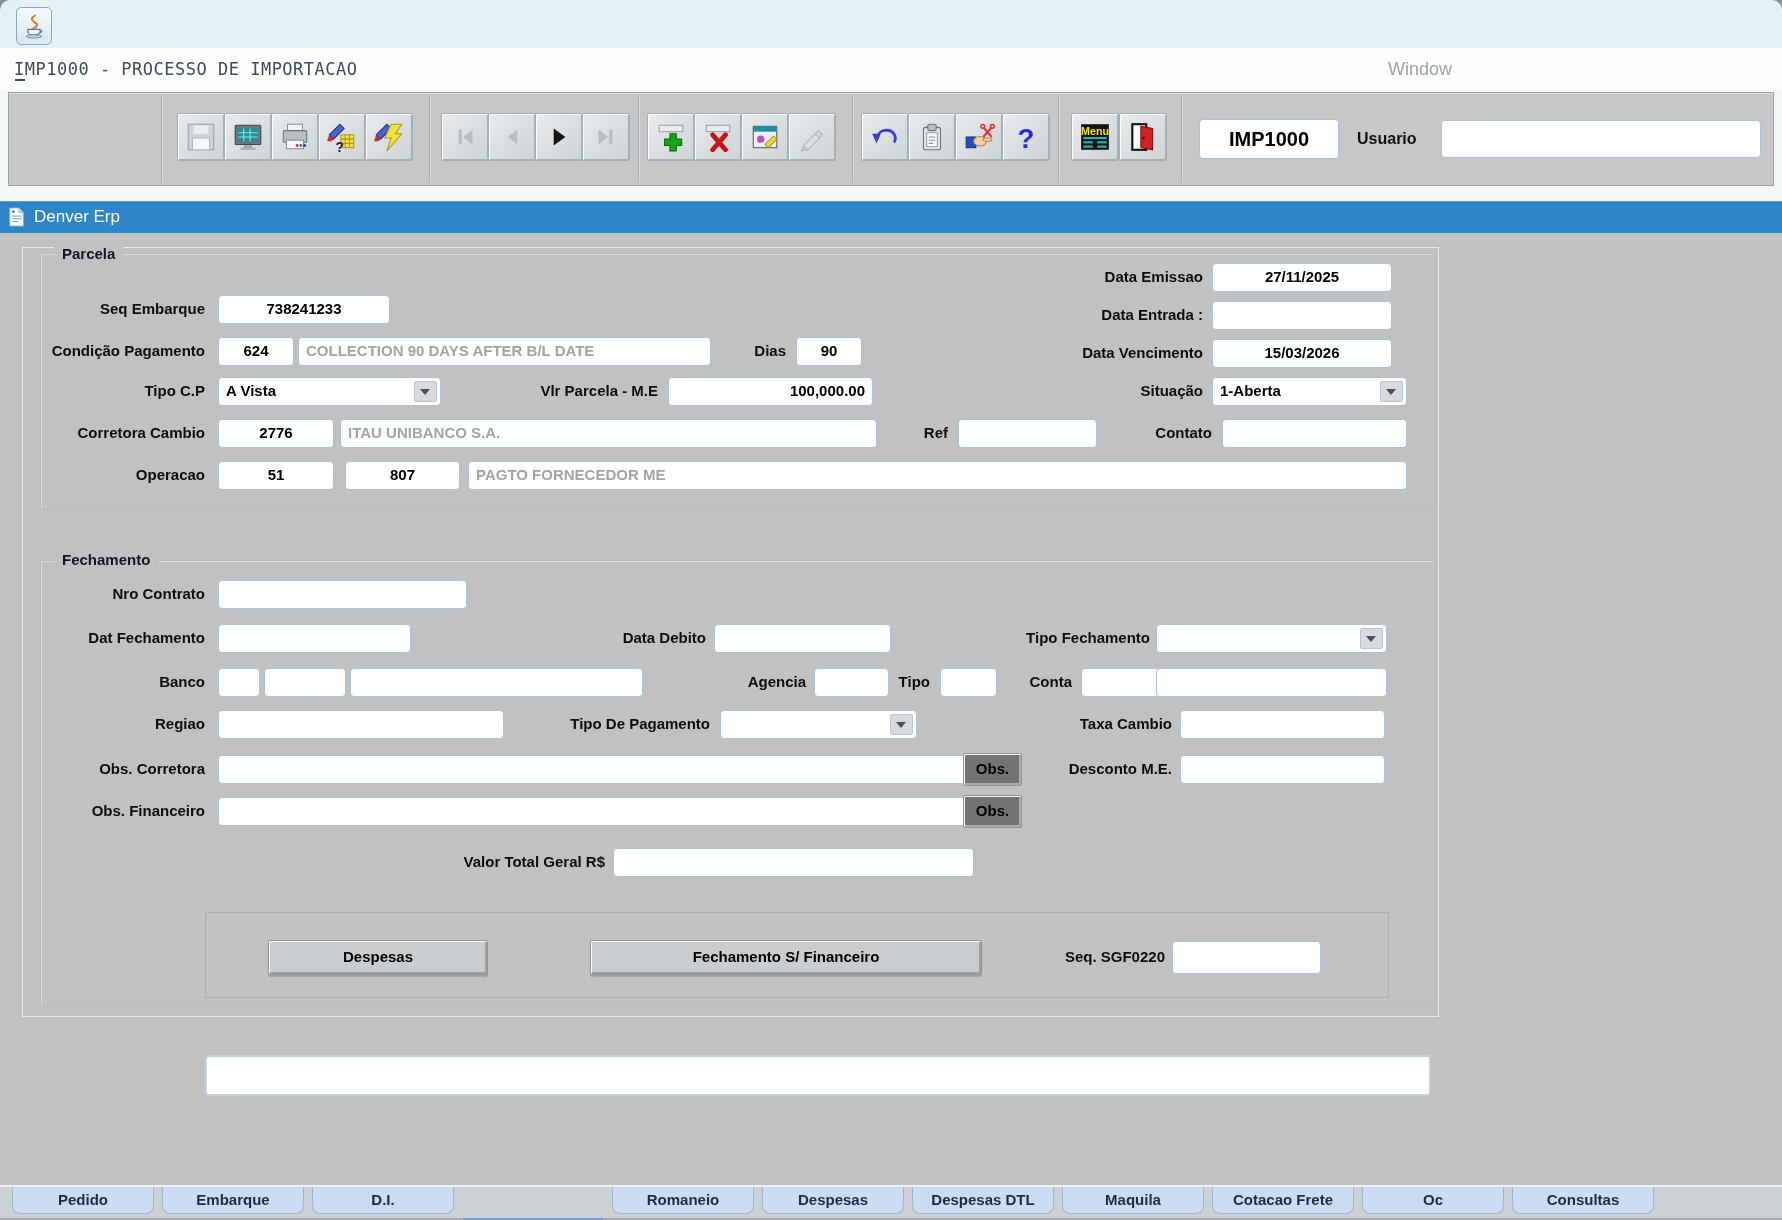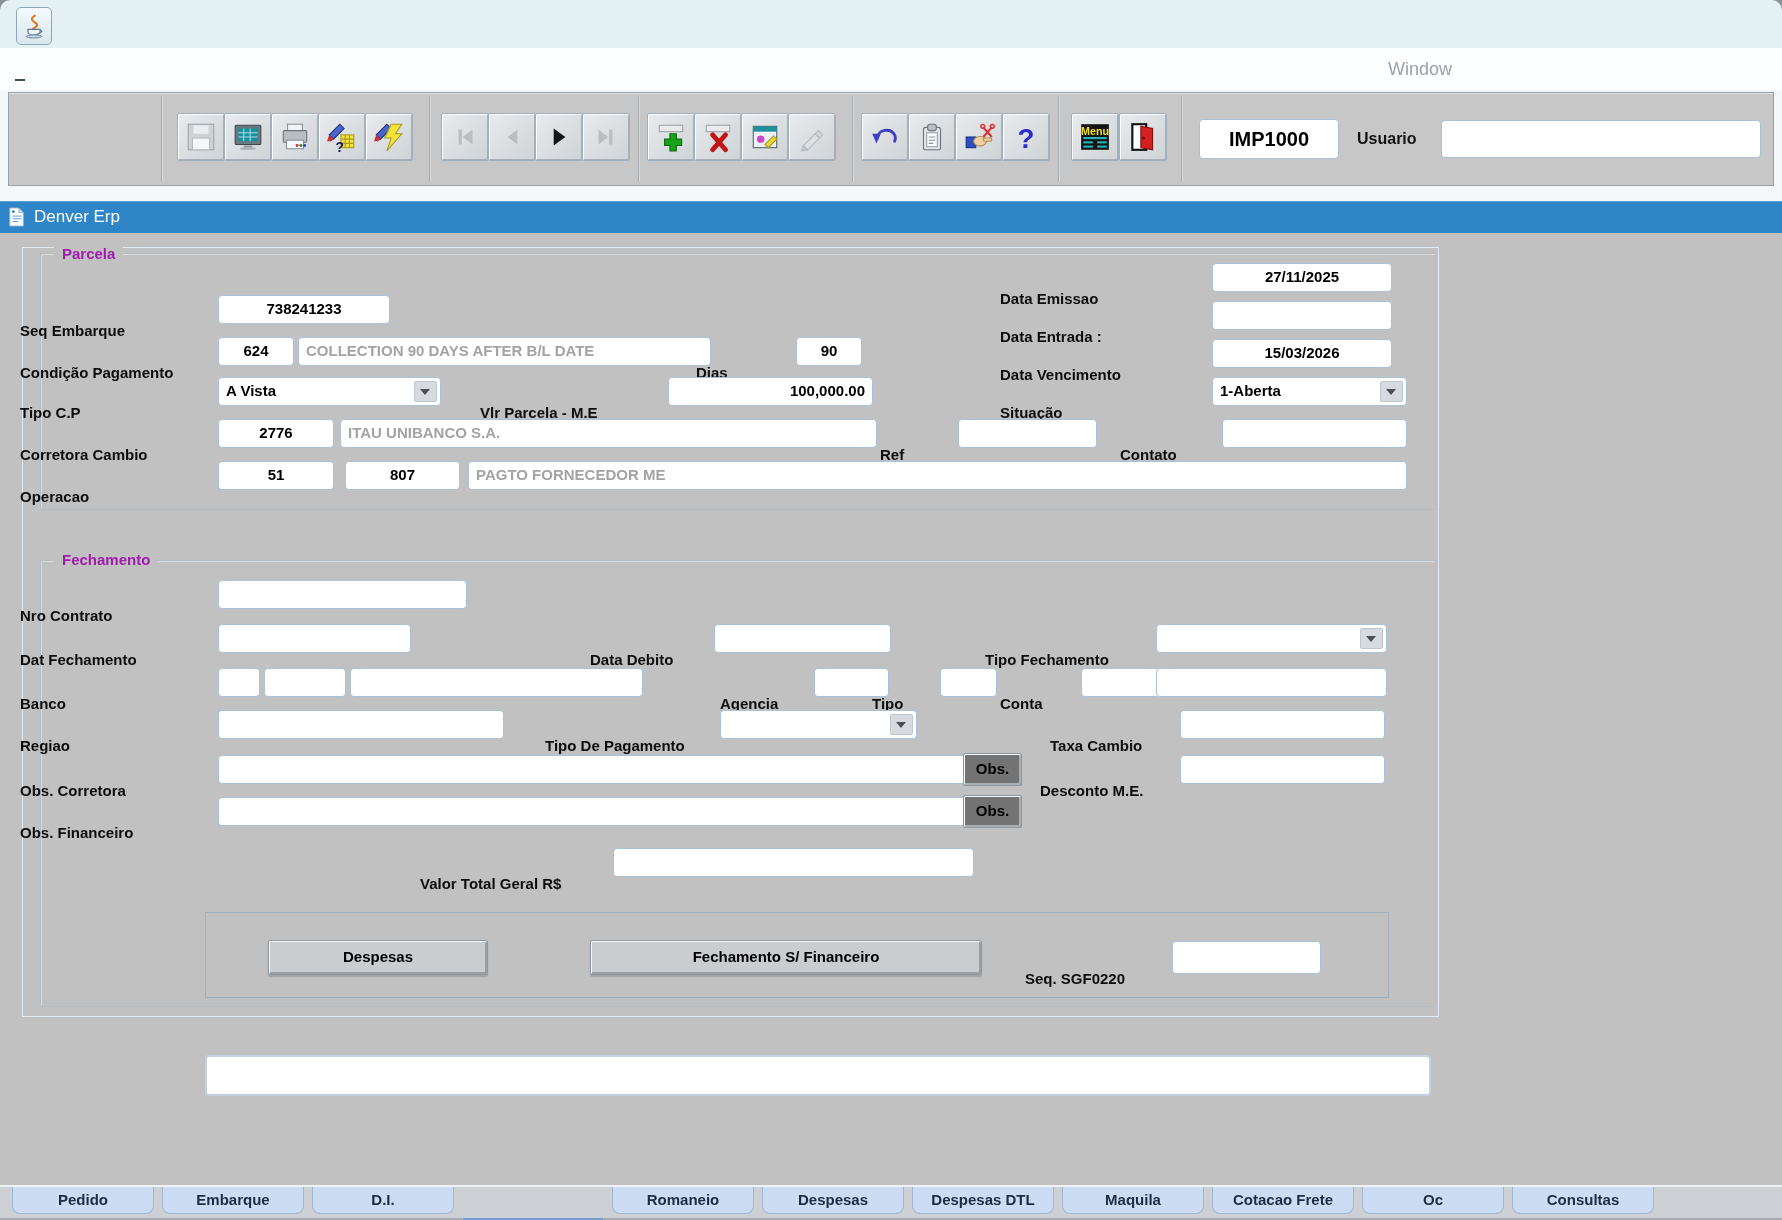--- a/index.html
+++ b/index.html
@@ -37,24 +37,24 @@
   
   .denver{position:absolute;left:0;top:201px;width:1782px;height:32px;background:#2e85c7;
           box-shadow:inset 0 1px 0 #58a2d8;display:flex;align-items:center;}
   .denver .dtitle{color:#fff;font-size:17px;margin-left:8px;}
   .denver .dicon{margin-left:8px;display:flex;}
   
   .content{position:absolute;left:0;top:233px;width:1782px;height:952px;background:#c1c1c1;}
   .outer{position:absolute;left:22px;top:247px;width:1415px;height:768px;border:1px solid #e0eaf2;}
   .groupbox{position:absolute;border:1px solid #b3bdc6;border-radius:2px;
             box-shadow:inset 1px 1px 0 rgba(255,255,255,.4);}
-  .legend{position:absolute;background:#c1c1c1;padding:0 8px;color:#a21caf;
+  .legend{position:absolute;background:#c1c1c1;padding:0 8px;color:#0f172a;
           font-size:15px;font-weight:bold;line-height:18px;}
-  .lbl{position:absolute;height:27px;line-height:27px;text-align:left;white-space:nowrap;
-       font-size:15px;font-weight:bold;color:#0d0d0d;margin-top:22px;}
+  .lbl{position:absolute;height:27px;line-height:27px;text-align:right;white-space:nowrap;
+       font-size:15px;font-weight:bold;color:#0d0d0d;}
   .fld{position:absolute;height:27px;background:#fff;border:1px solid #a9c2da;border-radius:4px;
        font-size:15px;font-weight:bold;color:#000;line-height:25px;white-space:nowrap;overflow:hidden;}
   .fld.center{text-align:center;}
   .fld.right{text-align:right;padding-right:7px;}
   .fld.left{padding-left:7px;}
   .fld.gray{color:#a3a3a3;}
   .fld.big{height:31px;line-height:29px;}
   .ddarrow{position:absolute;right:3px;top:3px;width:21px;height:19px;background:#d7dbdf;
            border:1px solid #bcc6ce;border-radius:2px;}
   .ddarrow::after{content:"";position:absolute;left:5px;top:7px;width:0;height:0;
@@ -88,20 +88,21 @@
       <svg viewBox="0 0 30 30" width="26" height="28">
         <path d="M16 3 q-7 4 0 8 q6 3 -2 7" fill="none" stroke="#e07a20" stroke-width="2.4" stroke-linecap="round"></path>
         <path d="M8 19 h14 v2.5 a7 4 0 0 1 -14 0 z" fill="#eef4f8" stroke="#5a7a9a" stroke-width="1.4"></path>
         <path d="M22 20 q4 .5 0 3" fill="none" stroke="#5a7a9a" stroke-width="1.4"></path>
         <ellipse cx="15" cy="27" rx="9" ry="1.8" fill="#c8d6e0" stroke="#5a7a9a" stroke-width="1"></ellipse>
       </svg>
     </div>
   </div>
 
   <div class="menubar">
+    <span class="menu-title">IMP1000 - PROCESSO DE IMPORTACAO</span>
     <span class="mnemo"></span>
     <span class="menu-window">Window</span>
   </div>
 
   <div class="toolband"></div>
 
   <div class="toolbar">
     <div class="tb-sep" style="left:152px"></div>
     <div class="tb-sep" style="left:420px"></div>
     <div class="tb-sep" style="left:629px"></div>

